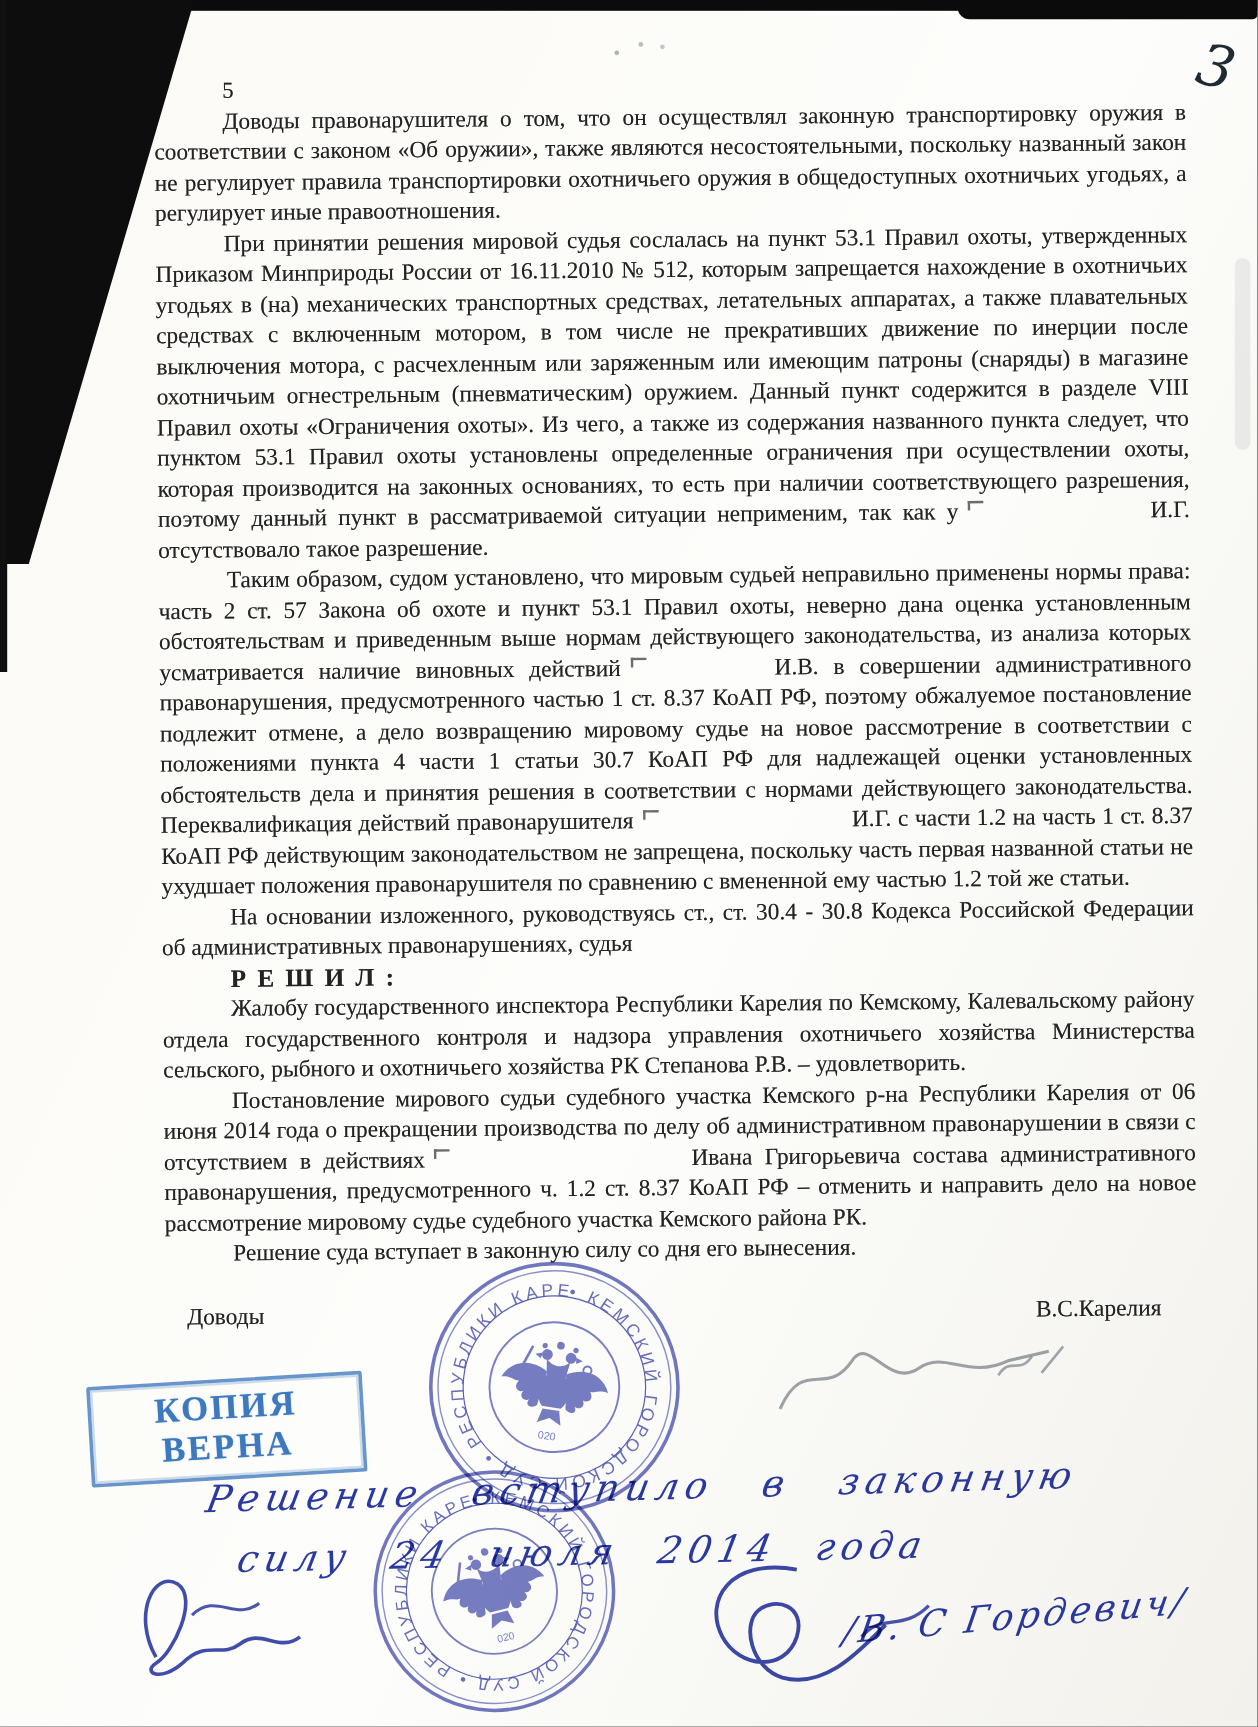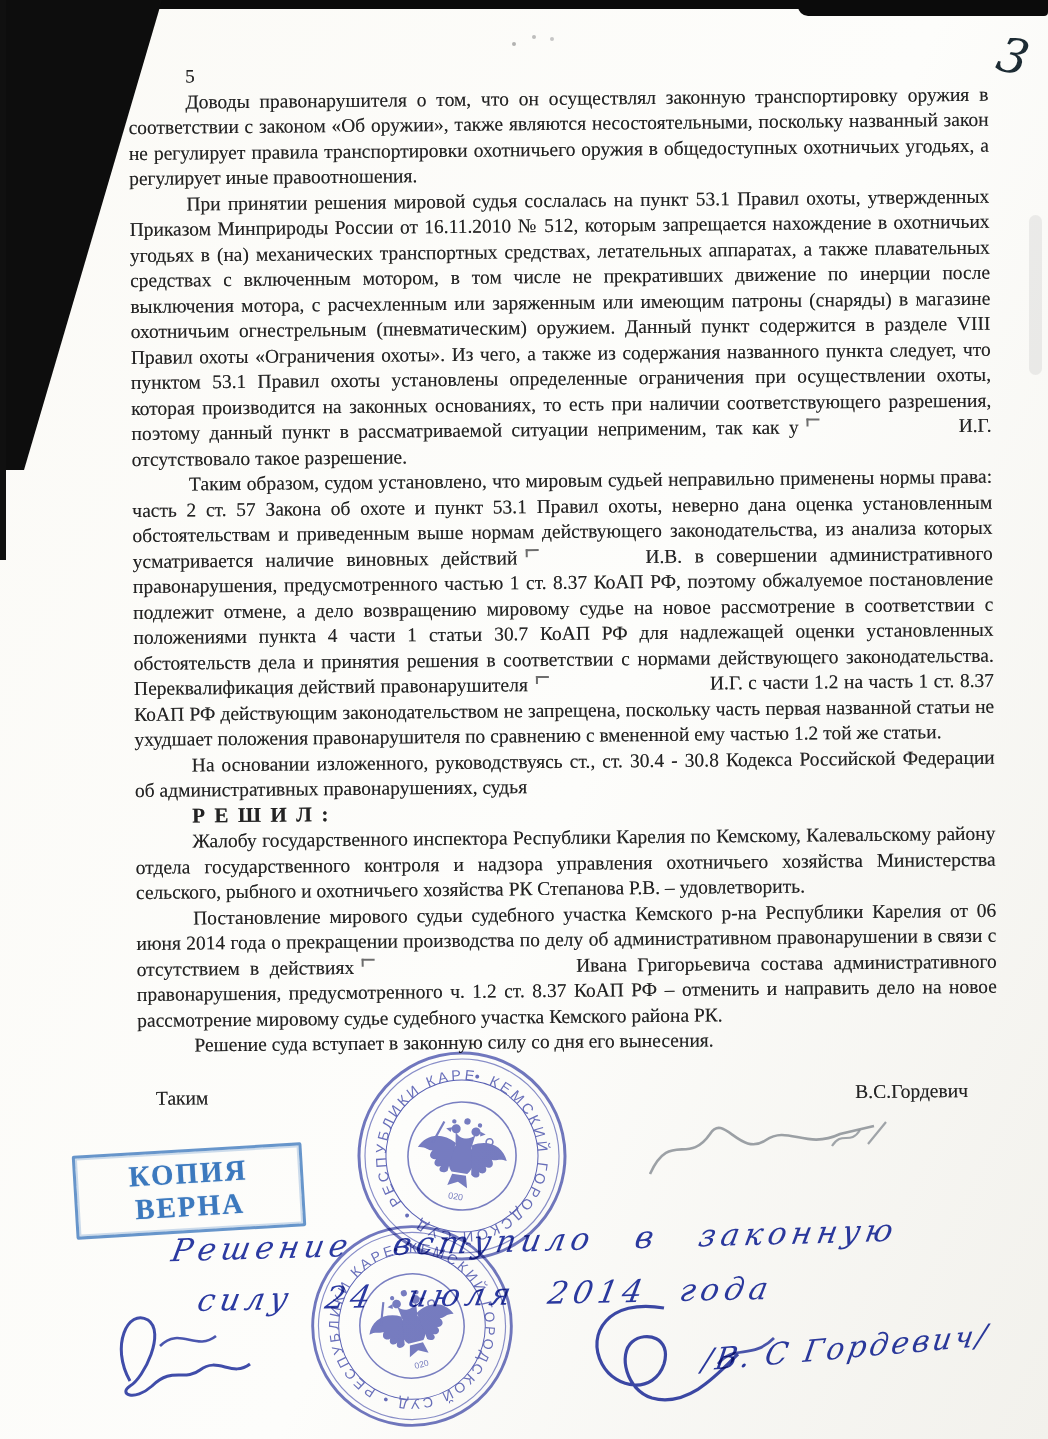--- a/index.html
+++ b/index.html
@@ -99,22 +99,22 @@
 
     <p class="heading">РЕШИЛ:</p>
 
     <p>Жалобу государственного инспектора Республики Карелия по Кемскому, Калевальскому району отдела государственного контроля и надзора управления охотничьего хозяйства Министерства сельского, рыбного и охотничьего хозяйства РК Степанова Р.В. – удовлетворить.</p>
 
     <p><span>Постановление мирового судьи судебного участка Кемского р-на Республики Карелия от 06 июня 2014 года о прекращении производства по делу об административном правонарушении в связи с отсутствием в действиях</span><span class="gap g4 mark"></span><span>Ивана Григорьевича состава административного правонарушения, предусмотренного ч. 1.2 ст. 8.37 КоАП РФ – отменить и направить дело на новое рассмотрение мировому судье судебного участка Кемского района РК.</span></p>
 
     <p>Решение суда вступает в законную силу со дня его вынесения.</p>
 
     <div class="sigrow">
-      <span>Таким</span>
-      <span>В.С.Гордевич</span>
+      <span>Доводы</span>
+      <span>В.С.Карелия</span>
     </div>
   </div>
 
   <div class="overlay">
 
     <svg width="0" height="0" style="position:absolute" aria-hidden="true">
       <defs>
         <g id="sealdef" stroke="#4a52b0" fill="none">
           <circle r="103" stroke-width="3" opacity=".85"></circle>
           <circle r="97" stroke-width="1.2" opacity=".7"></circle>

